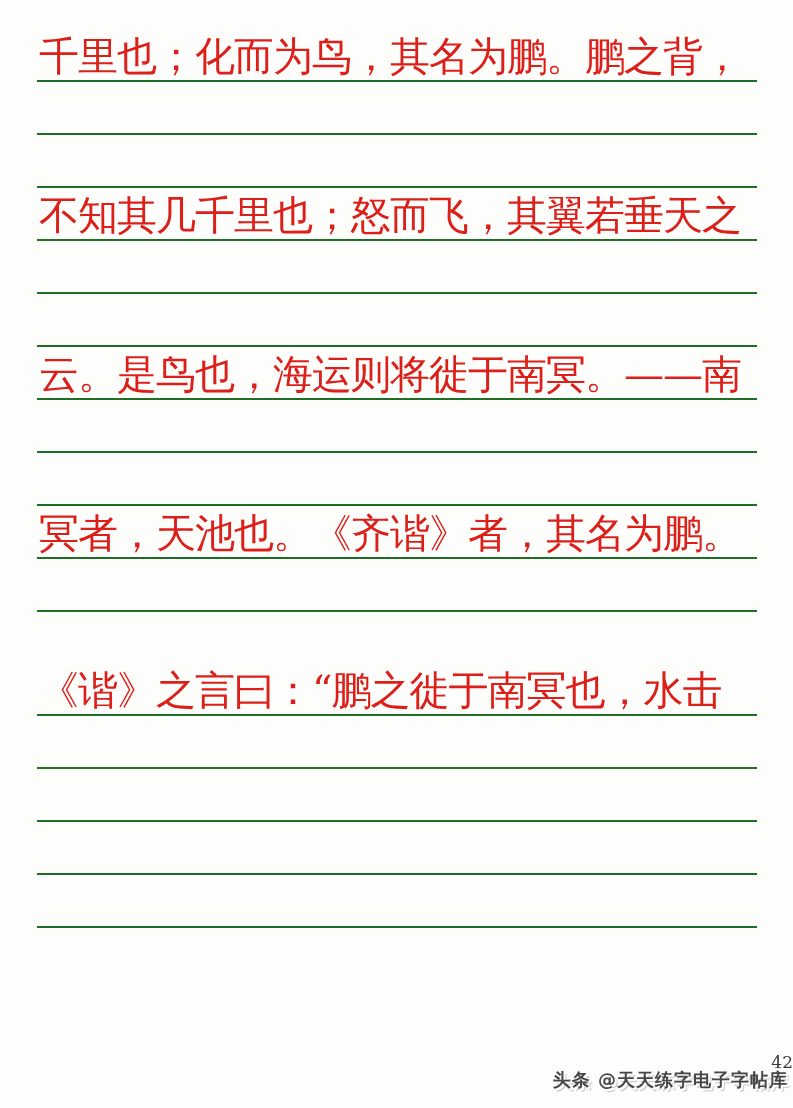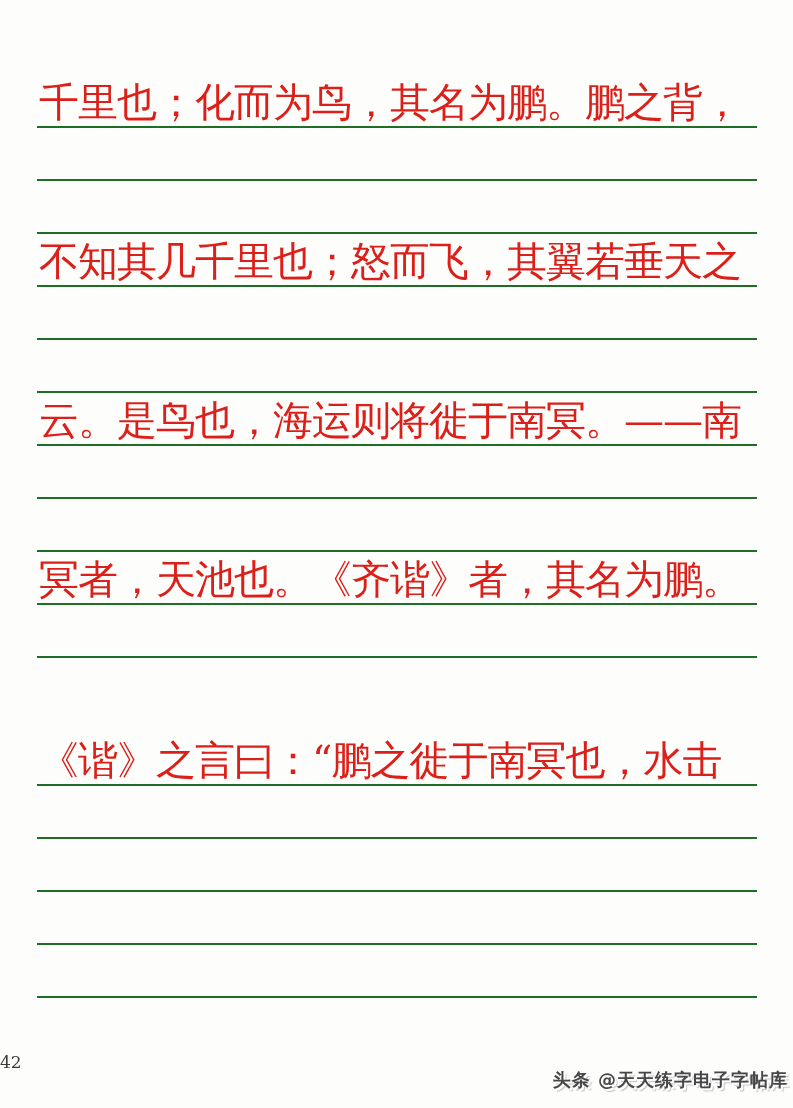--- a/index.html
+++ b/index.html
@@ -12,49 +12,49 @@
   html,body{margin:0;padding:0;}
   body{
     width:793px;height:1108px;
     background:var(--paper);
     position:relative;
     overflow:hidden;
     font-family:"DejaVu Serif", serif;
   }
   .page{position:absolute;inset:0;}
   .sheet{
-    position:absolute;left:0;top:8px;right:0;
-    padding-top:67px;
+    position:absolute;left:0;top:0;right:0;
+    padding-top:29px;
   }
   .row{
     box-sizing:border-box;
     height:53px;
     margin-left:37px;
     margin-right:36px;
     border-bottom:2px solid var(--rule);
     display:flex;
     align-items:flex-end;
     overflow:visible;
   }
-  .row.tall{height:128px;}
+  .row.tall{height:104px;}
   .ink{
     display:inline-block;
     color:var(--ink);
     font-family:"DejaVu Serif", serif;
     font-size:40px;
     line-height:44px;
     letter-spacing:-1px;
     white-space:nowrap;
     padding-left:2px;
     margin-bottom:2px;
   }
   .page-number{
     position:absolute;
     top:1052px;left:0;right:0;
-    text-align:left;
+    text-align:right;
     font-family:"DejaVu Serif", serif;
     font-size:17px;
     color:var(--pagenum);
   }
   .watermark{
     position:absolute;
     top:1068px;
     right:5px;
     font-family:"DejaVu Sans", sans-serif;
     font-weight:700;

